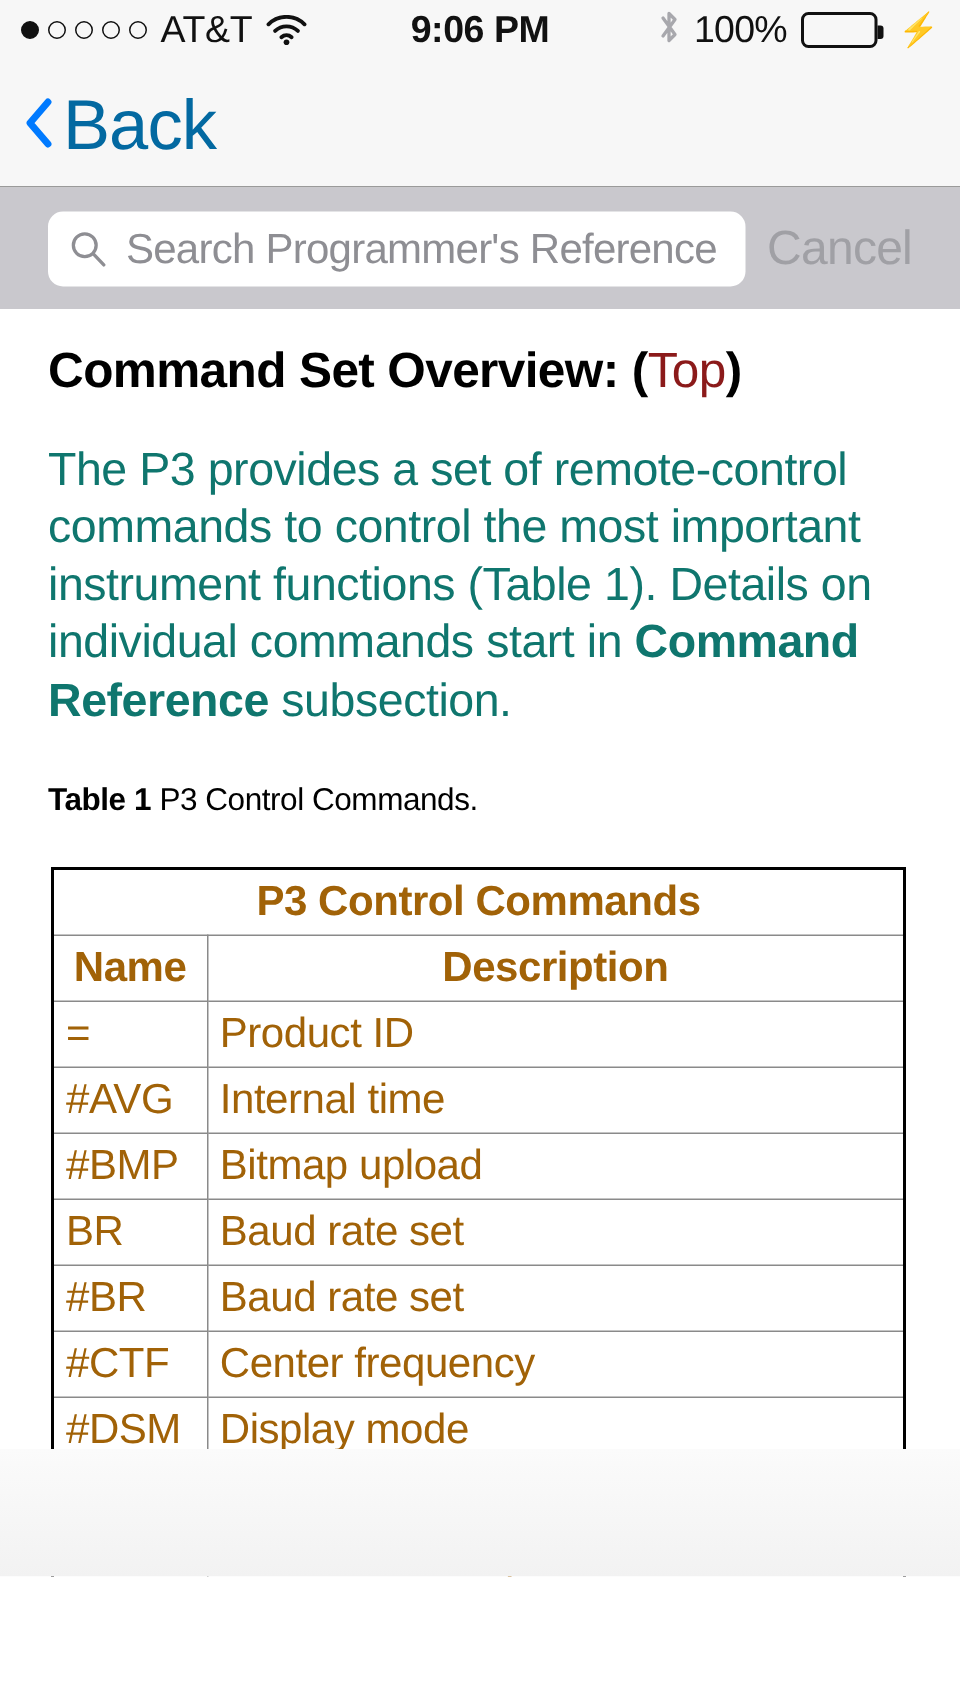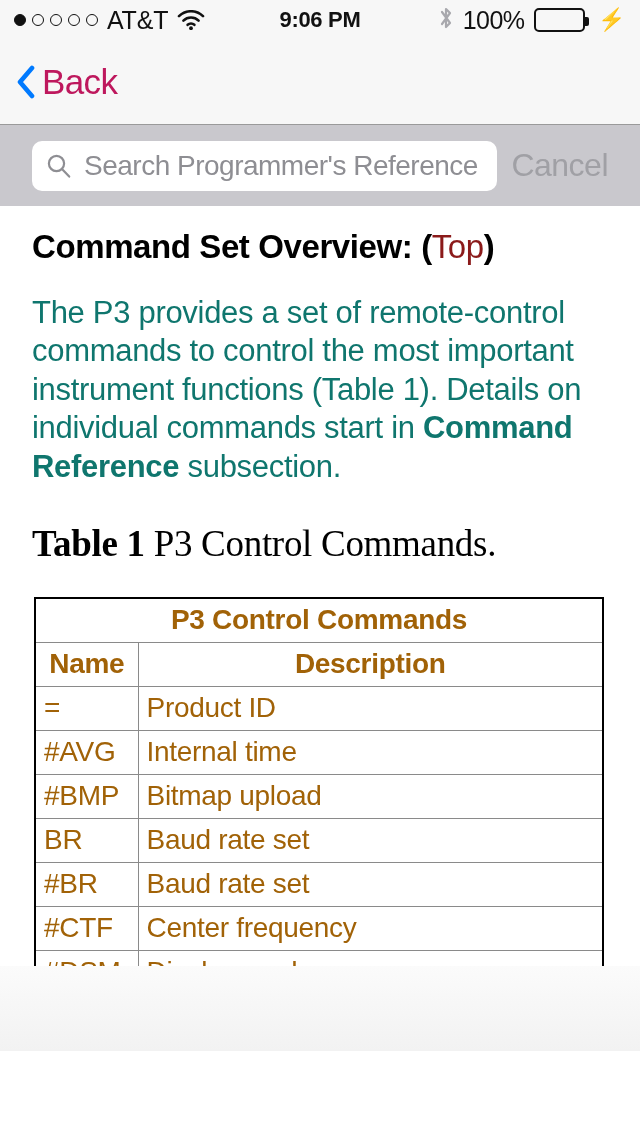--- a/index.html
+++ b/index.html
@@ -18,21 +18,21 @@
     padding:0 14px; position:relative;
   }
   .status-left { display:flex; align-items:center; gap:9px; }
   .signal-dots { display:flex; align-items:center; gap:6px; }
   .dot { width:12px; height:12px; border-radius:50%; border:1.6px solid #111; }
   .dot.filled { background:#111; }
   .carrier { font-size:25px; color:#111; letter-spacing:-0.2px; }
   .wifi { width:28px; height:20px; position:relative; }
   .status-time {
     position:absolute; left:0; right:0; text-align:center;
-    font-size:22px; font-weight:bold; color:#111; letter-spacing:-0.3px;
+    font-size:25px; font-weight:bold; color:#111; letter-spacing:-0.3px;
   }
   .status-right {
     margin-left:auto; display:flex; align-items:center; gap:9px;
     position:relative; z-index:2;
   }
   .battery-pct { font-size:25px; color:#111; letter-spacing:-0.5px; }
   .battery {
     width:51px; height:24px; border:2.5px solid #111; border-radius:5px;
     padding:2px; position:relative;
   }
@@ -44,21 +44,21 @@
   .bolt { font-size:22px; color:#111; margin-left:5px; line-height:1; }
 
   
   .nav-bar {
     height:85px; background:#f7f7f7;
     border-bottom:1px solid #9a9a9a;
     display:flex; align-items:center; padding:0 16px;
   }
   .back-btn { display:flex; align-items:center; gap:6px; cursor:pointer; }
   .chevron { width:20px; height:34px; flex:0 0 auto; }
-  .back-label { font-size:35px; color:#be185d; letter-spacing:-0.6px; }
+  .back-label { font-size:47px; color:#0369a1; letter-spacing:-0.6px; }
   .nav-title {
     font-size:35px; font-weight:bold; color:#000;
     margin-left:14px; letter-spacing:-0.7px; white-space:nowrap;
   }
 
   
   .search-bar {
     height:81px; background:#c9c8cd;
     display:flex; align-items:center; padding:0 32px; gap:6px;
   }
@@ -83,21 +83,21 @@
     font-size:33px; font-weight:bold; color:#000;
     padding:22px 0 6px 16px; letter-spacing:-0.4px;
   }
   .top-link { color:#8b1a1a; font-weight:normal; }
   .doc-para {
     font-size:31px; line-height:1.24; color:#0f766e;
     padding:22px 14px 0 16px; letter-spacing:-0.3px;
   }
   .doc-para b { font-weight:bold; }
   .table-caption {
-    font-size:37px; color:#000; padding:36px 0 0 16px; letter-spacing:-0.3px;font-family:Liberation Serif, serif;
+    font-size:21px; color:#000; padding:36px 0 0 16px; letter-spacing:-0.3px;
   }
   .table-caption b { font-weight:bold; }
 
   
   table.cmd-table {
     margin:32px 0 0 18px; width:570px;
     border-collapse:collapse;
     border:2px solid #000;
     background:#fff;
   }

